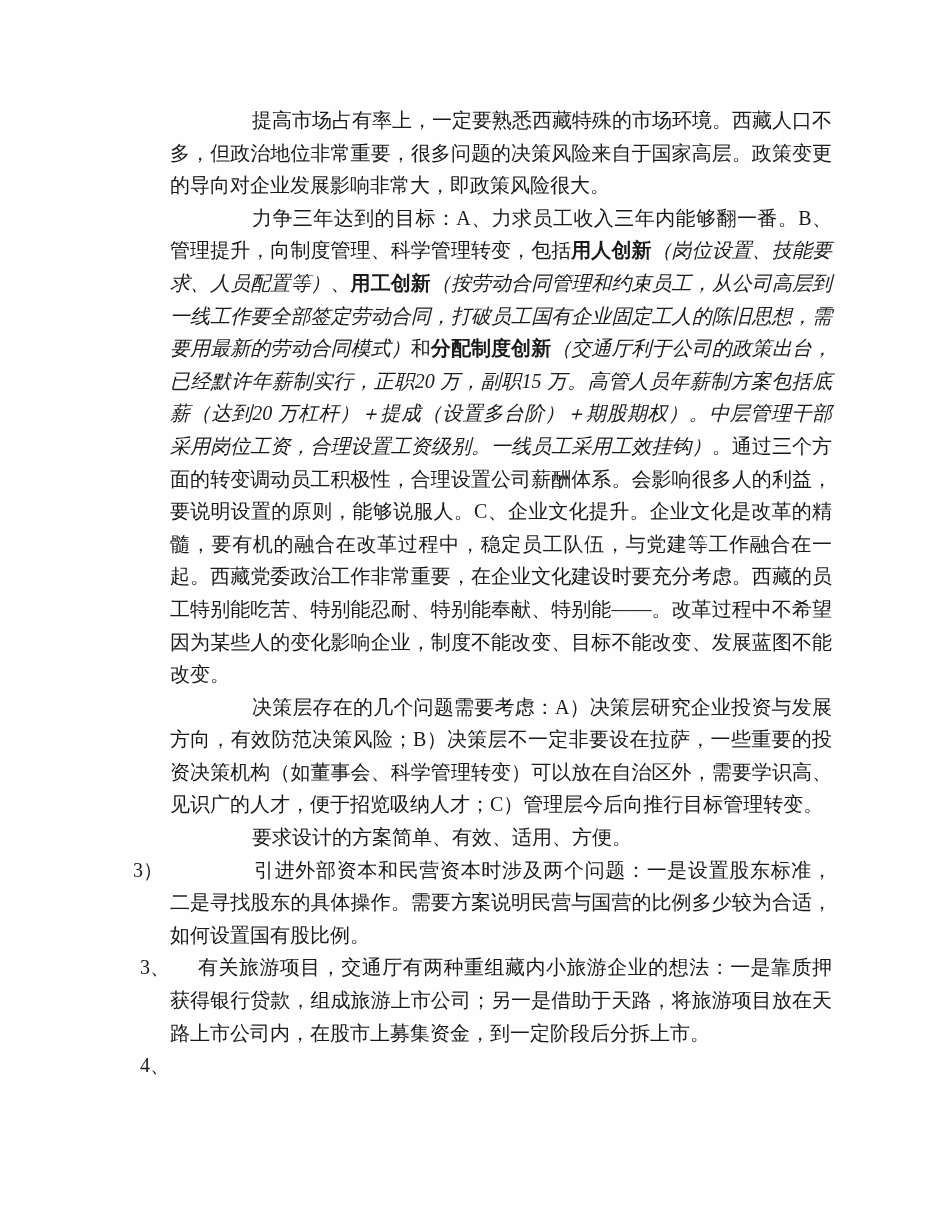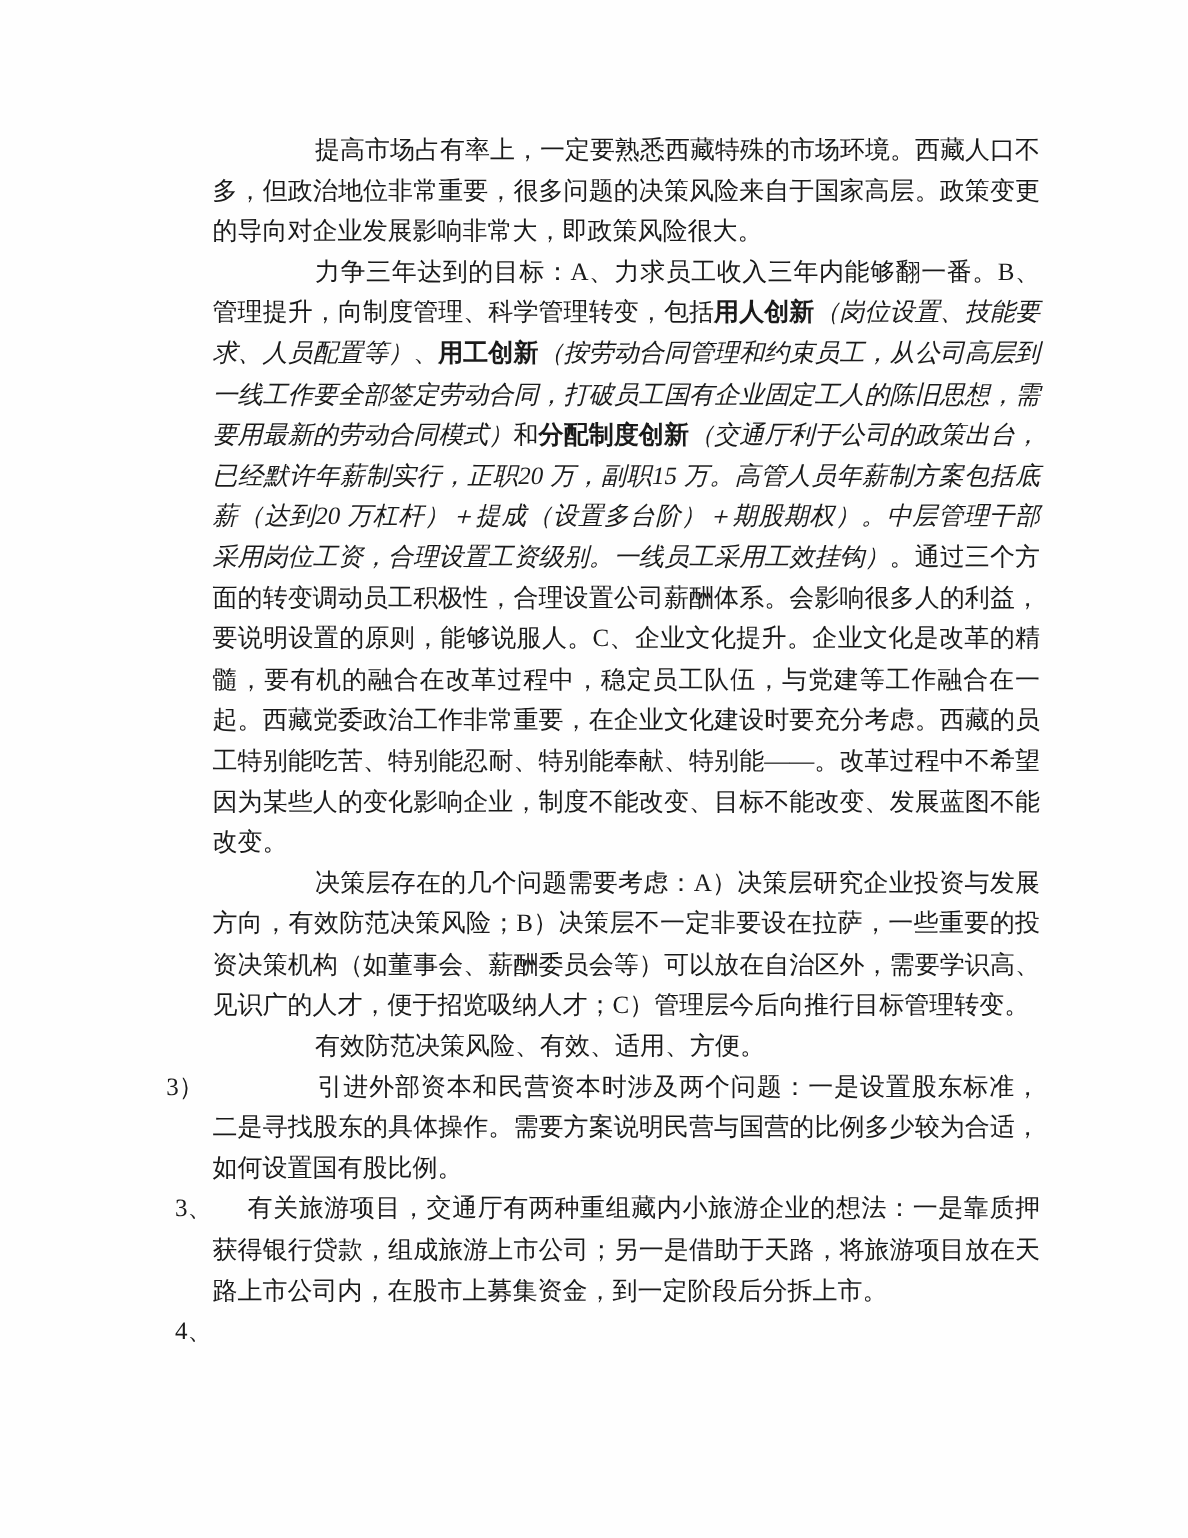--- a/index.html
+++ b/index.html
@@ -66,23 +66,23 @@
 </head>
 <body>
 
 <div class="page">
   <div class="doc-body">
 
     <p class="block indent"><span class="run">提高市场占有率上，一定要熟悉西藏特殊的市场环境。西藏人口不多，但政治地位非常重要，很多问题的决策风险来自于国家高层。政策变更的导向对企业发展影响非常大，即政策风险很大。</span></p>
 
     <p class="block indent"><span class="run">力争三年达到的目标：A、力求员工收入三年内能够翻一番。B、管理提升，向制度管理、科学管理转变，包括</span><span class="run-bu">用人创新</span><span class="run-i">（岗位设置、技能要求、人员配置等）</span><span class="run">、</span><span class="run-bu">用工创新</span><span class="run-i">（按劳动合同管理和约束员工，从公司高层到一线工作要全部签定劳动合同，打破员工国有企业固定工人的陈旧思想，需要用最新的劳动合同模式）</span><span class="run">和</span><span class="run-bu">分配制度创新</span><span class="run-i">（交通厅利于公司的政策出台，已经默许年薪制实行，正职20 万，副职15 万。高管人员年薪制方案包括底薪（达到20 万杠杆）＋提成（设置多台阶）＋期股期权）。中层管理干部采用岗位工资，合理设置工资级别。一线员工采用工效挂钩）</span><span class="run">。通过三个方面的转变调动员工积极性，合理设置公司薪酬体系。会影响很多人的利益，要说明设置的原则，能够说服人。C、企业文化提升。企业文化是改革的精髓，要有机的融合在改革过程中，稳定员工队伍，与党建等工作融合在一起。西藏党委政治工作非常重要，在企业文化建设时要充分考虑。西藏的员工特别能吃苦、特别能忍耐、特别能奉献、特别能――。改革过程中不希望因为某些人的变化影响企业，制度不能改变、目标不能改变、发展蓝图不能改变。</span></p>
 
-    <p class="block indent"><span class="run">决策层存在的几个问题需要考虑：A）决策层研究企业投资与发展方向，有效防范决策风险；B）决策层不一定非要设在拉萨，一些重要的投资决策机构（如董事会、薪酬委员会等）可以放在自治区外，需要学识高、见识广的人才，便于招览吸纳人才；C）管理层今后向推行目标管理转变。</span></p>
+    <p class="block indent"><span class="run">决策层存在的几个问题需要考虑：A）决策层研究企业投资与发展方向，有效防范决策风险；B）决策层不一定非要设在拉萨，一些重要的投资决策机构（如董事会、科学管理转变）可以放在自治区外，需要学识高、见识广的人才，便于招览吸纳人才；C）管理层今后向推行目标管理转变。</span></p>
 
-    <p class="block indent"><span class="run">有效防范决策风险、有效、适用、方便。</span></p>
+    <p class="block indent"><span class="run">要求设计的方案简单、有效、适用、方便。</span></p>
 
     <p class="block item item-paren">
       <span class="num">3）</span><span class="item-text"><span class="run">引进外部资本和民营资本时涉及两个问题：一是设置股东标准，二是寻找股东的具体操作。需要方案说明民营与国营的比例多少较为合适，如何设置国有股比例。</span></span>
     </p>
 
     <p class="block item item-dun">
       <span class="num">3、</span><span class="item-text"><span class="run">有关旅游项目，交通厅有两种重组藏内小旅游企业的想法：一是靠质押获得银行贷款，组成旅游上市公司；另一是借助于天路，将旅游项目放在天路上市公司内，在股市上募集资金，到一定阶段后分拆上市。</span></span>
     </p>
 
     <p class="block item item-dun item-empty">

